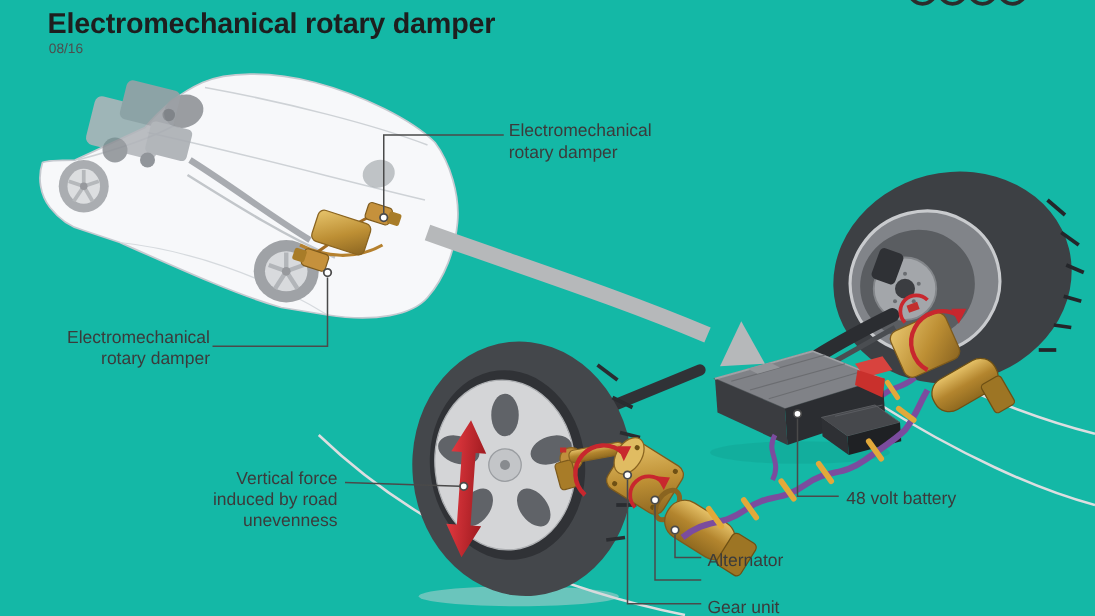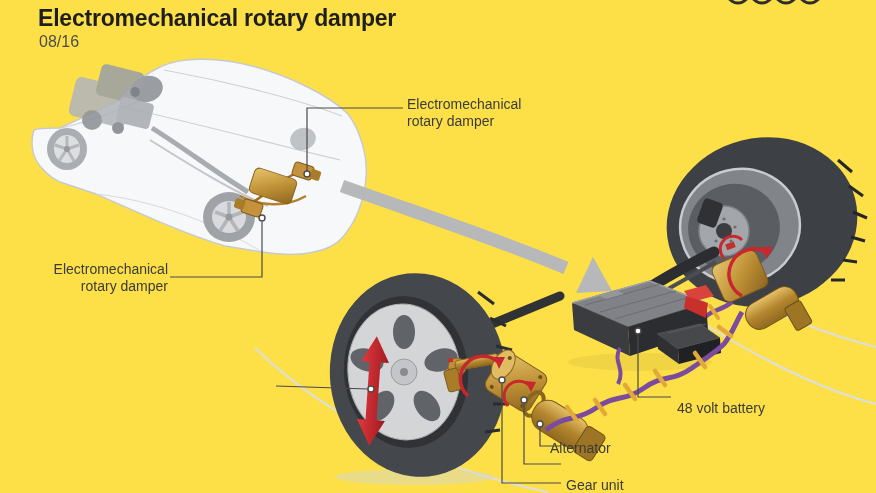--- a/index.html
+++ b/index.html
@@ -1,35 +1,35 @@
 <!DOCTYPE html>
 <html><head>
 <meta charset="utf-8">
 <style>
   html,body{margin:0;padding:0;background:#fff;}
   .stage{
-    position:relative;width:876px;height:493px;background:#fde047;
+    position:relative;width:876px;height:493px;background:#14b8a6;
     overflow:hidden;font-family:"Liberation Sans",sans-serif;
   }
   .stage svg{position:absolute;left:0;top:0;}
   .title{
     position:absolute;left:38px;top:5px;font-size:23px;font-weight:bold;
     color:#1e1e1e;letter-spacing:-0.2px;white-space:nowrap;
   }
-  .date{position:absolute;left:39px;top:33px;font-size:16px;color:#4d4d4d;}
+  .date{position:absolute;left:39px;top:33px;font-size:11px;color:#4d4d4d;}
   .label{
     position:absolute;font-size:14px;line-height:1.22;color:#3b3b3b;
     white-space:pre-line;
   }
   .r{text-align:right;}
   #lbl-damper-top{left:407px;top:96px;}
   #lbl-damper-left{left:40px;top:261px;width:128px;}
   #lbl-vertical-force{left:120px;top:374px;width:150px;}
-  #lbl-battery{left:677px;top:400px;}
-  #lbl-alternator{left:550px;top:440px;}
+  #lbl-battery{left:677px;top:390px;}
+  #lbl-alternator{left:566px;top:440px;}
   #lbl-conversion{left:566px;top:458px;}
   #lbl-gear{left:566px;top:477px;text-align:center;}
 </style>
 </head>
 <body>
 
 <div class="stage">
 
 <svg width="876" height="493" viewBox="0 0 876 493">
   <defs>
@@ -289,17 +289,20 @@
   </g>
 </svg>
 
 <div class="title">Electromechanical rotary damper</div>
 <div class="date">08/16</div>
 
 <div class="label" id="lbl-damper-top">Electromechanical
 rotary damper</div>
 <div class="label r" id="lbl-damper-left">Electromechanical
 rotary damper</div>
+<div class="label r" id="lbl-vertical-force">Vertical force
+induced by road
+unevenness</div>
 <div class="label" id="lbl-battery">48 volt battery</div>
 <div class="label" id="lbl-alternator">Alternator</div>
 <div class="label" id="lbl-gear">Gear unit</div>
 
 </div>
 
 </body></html>

